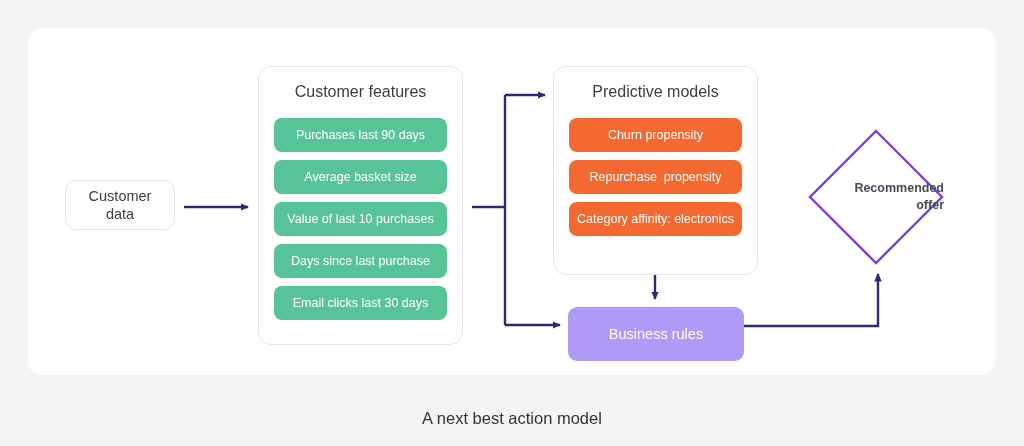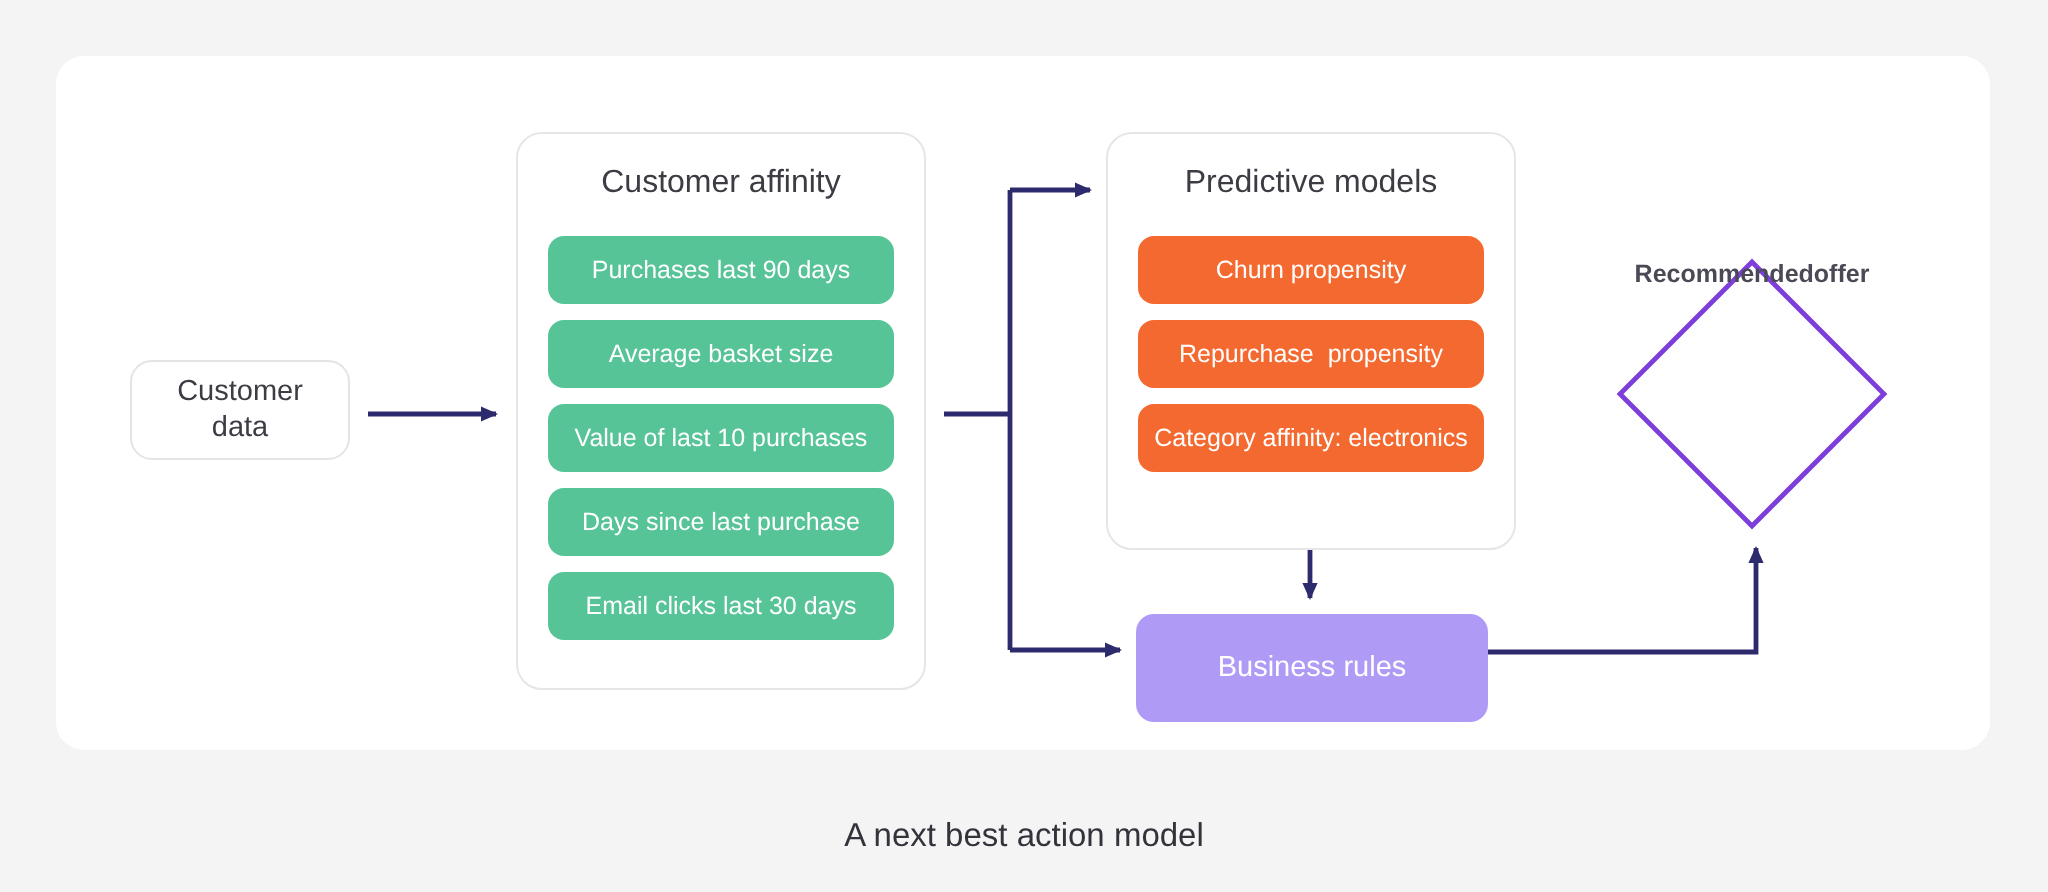--- a/index.html
+++ b/index.html
@@ -58,22 +58,22 @@
     background:#af9bf5;border-radius:9px;
     display:flex;align-items:center;justify-content:center;
     font-size:14.5px;color:#ffffff;
   }
 
   
   #diamond-wrap{left:808px;top:129px;width:136px;height:136px;}
   #diamond-wrap svg{position:absolute;inset:0;}
   .diamond-label{
     position:absolute;inset:0;
-    display:flex;flex-direction:row;
-    align-items:flex-start;justify-content:center;
+    display:flex;flex-direction:column;
+    align-items:flex-end;justify-content:center;
     font-size:12.5px;font-weight:bold;color:#4a4a56;
     line-height:1.35;text-align:center;
   }
 
   #edges{position:absolute;left:0;top:0;width:1024px;height:446px;}
 
   .caption{
     position:absolute;left:0;right:0;top:409px;
     text-align:center;font-size:16.5px;color:#33333b;
   }
@@ -106,21 +106,21 @@
       <path d="M655,266 L655,299" marker-end="url(#arrow-navy)"></path>
 
       <path d="M744,326 L878,326 L878,274" marker-end="url(#arrow-navy)"></path>
     </g>
   </svg>
 
   <div class="abs io-node">Customer
 data</div>
 
   <div class="abs group" id="grp-features">
-    <div class="group-title">Customer affinity</div>
+    <div class="group-title">Customer features</div>
     <div class="pill-col">
       <div class="pill green">Purchases last 90 days</div>
       <div class="pill green">Average basket size</div>
       <div class="pill green">Value of last 10 purchases</div>
       <div class="pill green">Days since last purchase</div>
       <div class="pill green">Email clicks last 30 days</div>
     </div>
   </div>
 
   <div class="abs group" id="grp-models">

